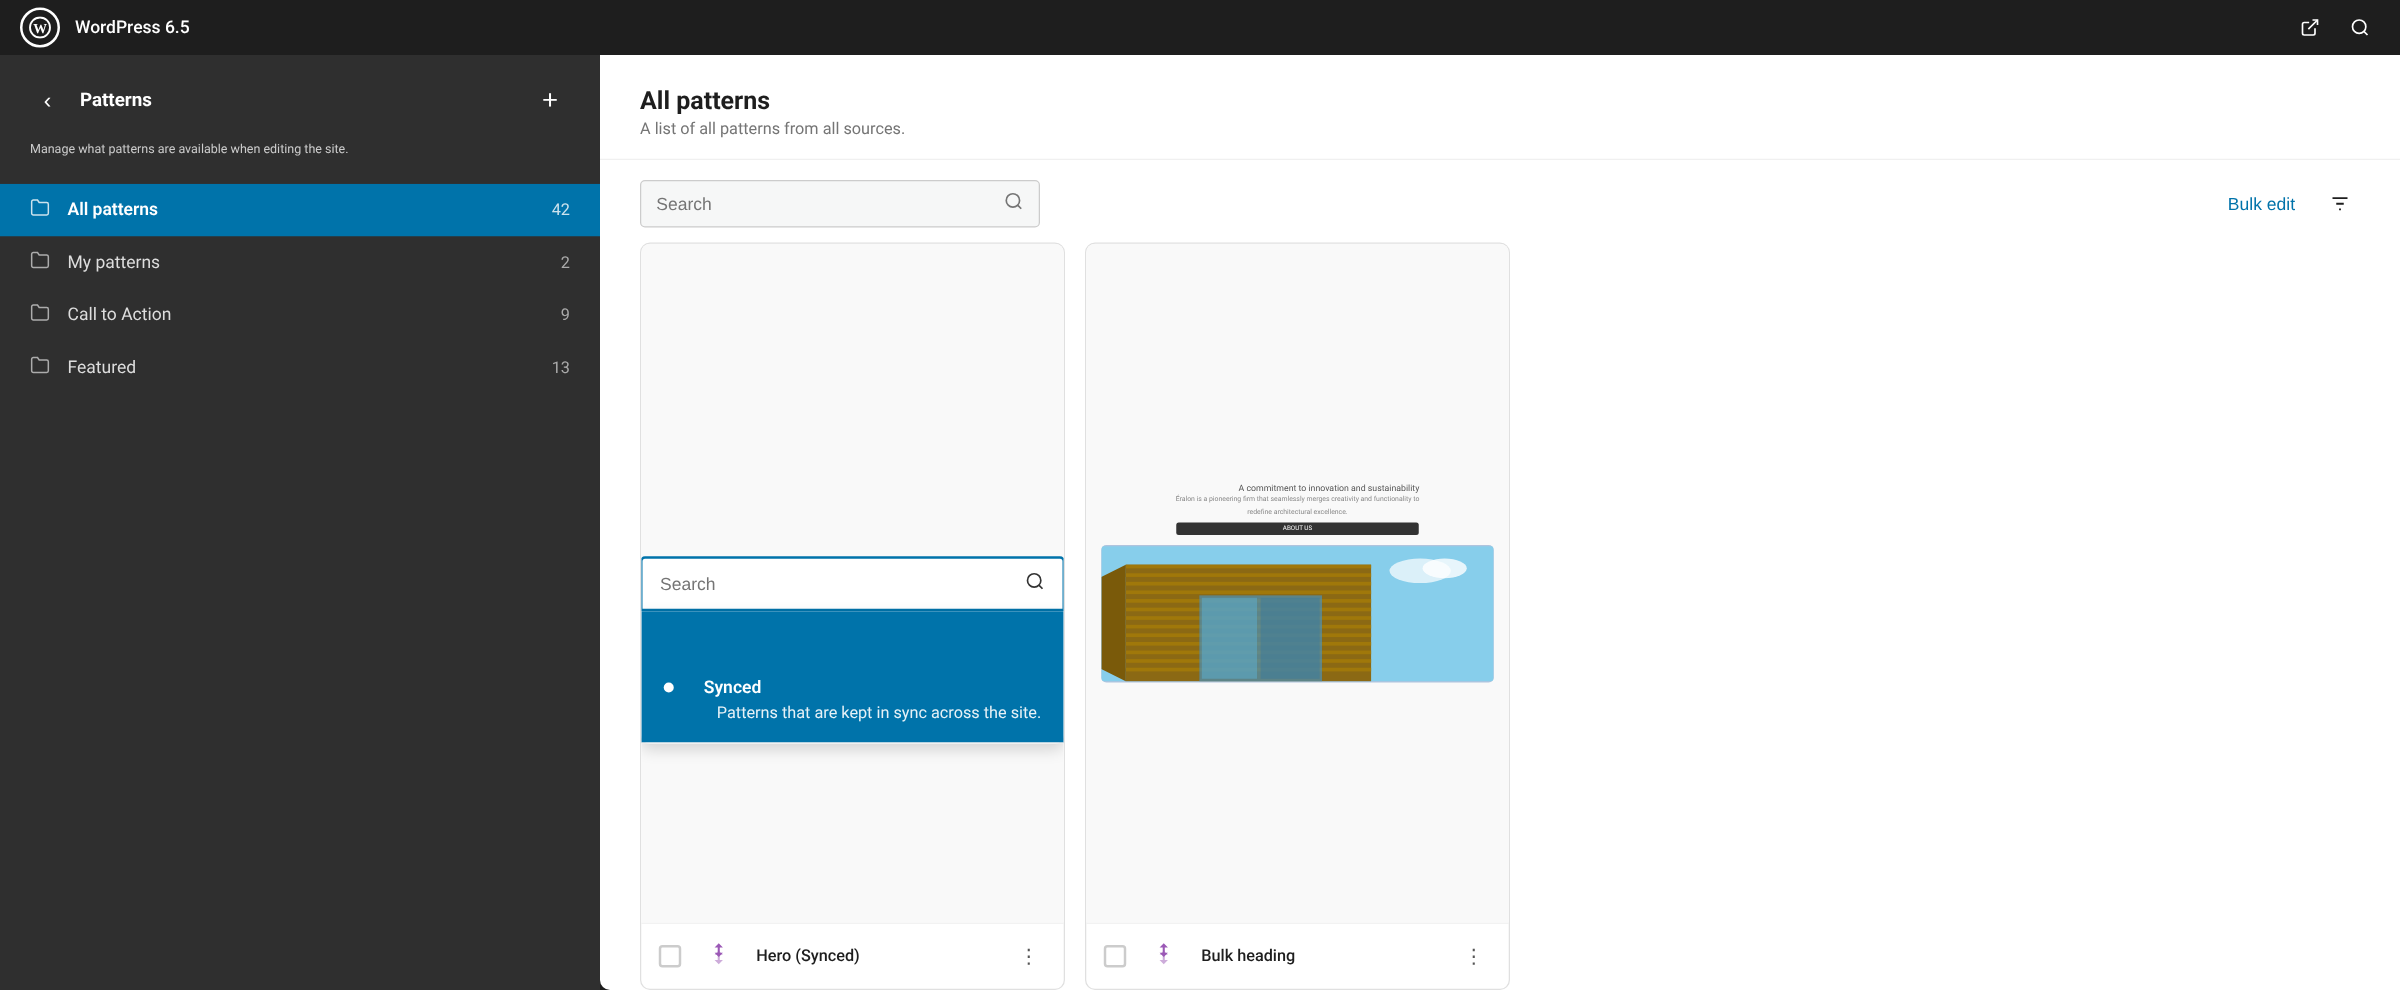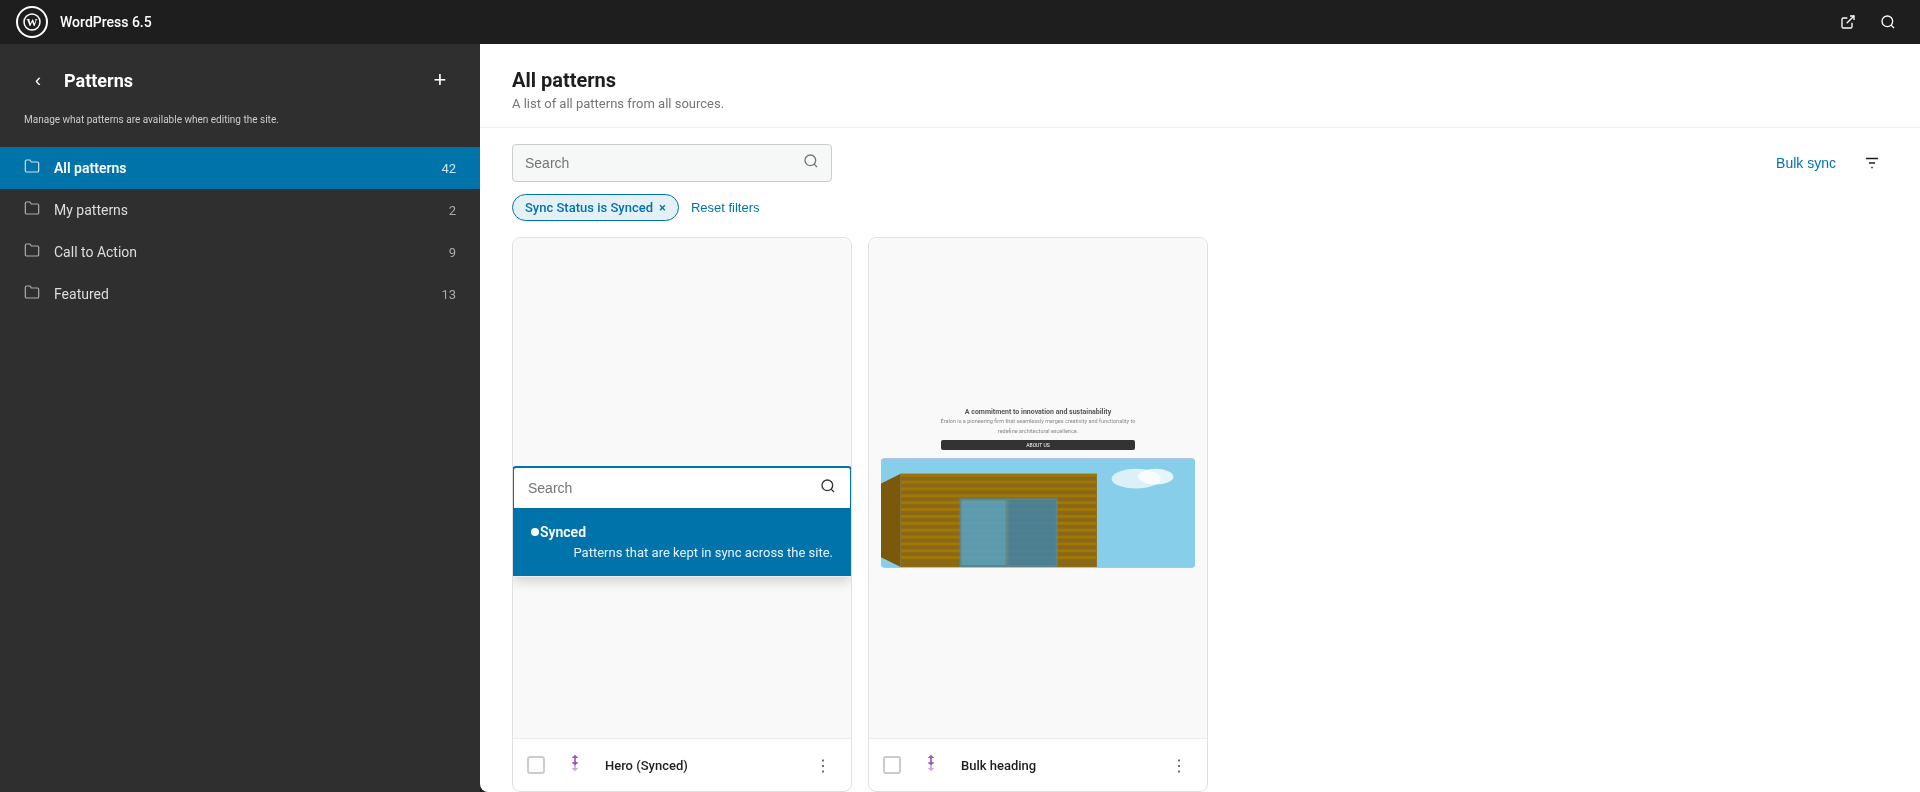--- a/index.html
+++ b/index.html
@@ -75,21 +75,21 @@
       font-size: 18px;
       cursor: pointer;
       background: none;
       border: none;
       color: white;
       display: flex; align-items: center; justify-content: center;
       width: 28px; height: 28px;
     }
     .sidebar-title {
       color: white;
-      font-size: 18px;
+      font-size: 15px;
       font-weight: 700;
       flex: 1;
     }
     .sidebar-add {
       color: white;
       font-size: 22px;
       cursor: pointer;
       background: none;
       border: none;
       width: 32px; height: 32px;
@@ -310,21 +310,22 @@
     .dropdown-item.selected {
       background: #0073aa;
       color: white;
     }
     .dropdown-item-title {
       font-size: 14px;
       font-weight: 600;
       margin-bottom: 4px;
       display: flex;
       align-items: center;
-      gap: 1px;
+      gap: 24px;
+      margin-top: 39px;
     }
     .dropdown-item.selected .dropdown-item-title { color: white; }
     .dropdown-item.selected .dropdown-item-desc { color: rgba(255,255,255,0.9); text-align: right; }
     .dropdown-item-desc {
       font-size: 13px;
       color: #555;
       line-height: 1.4;
     }
     .dot-icon {
       width: 8px; height: 8px;
@@ -355,21 +356,22 @@
       flex-direction: column;
       align-items: center;
     }
     .preview-text-block {
       text-align: center;
       margin-bottom: 8px;
     }
     .preview-title-sm {
       font-size: 7px;
       color: #555;
-      font-weight: 700;
+      font-weight: 400;
+      text-align: right;
     }
     .preview-subtitle-sm {
       font-size: 5.5px;
       color: #888;
       margin-top: 2px;
       line-height: 1.4;
     }
     .preview-btn-sm {
       background: #333;
       color: white;
@@ -517,38 +519,31 @@
     <div class="search-bar">
       <input type="text" placeholder="Search" style="">
       <span class="search-icon-sm">
         <svg width="16" height="16" viewBox="0 0 24 24" fill="none" stroke="#757575" stroke-width="2">
           <circle cx="11" cy="11" r="8"></circle>
           <line x1="21" y1="21" x2="16.65" y2="16.65"></line>
         </svg>
       </span>
     </div>
     <div class="toolbar-right">
-      <button class="bulk-edit-btn">Bulk sync</button>
+      <button class="bulk-edit-btn">Bulk edit</button>
       <button class="filter-icon-btn">
         <svg width="18" height="18" viewBox="0 0 24 24" fill="none" stroke="#1e1e1e" stroke-width="2">
           <line x1="4" y1="6" x2="20" y2="6"></line>
           <line x1="8" y1="12" x2="16" y2="12"></line>
           <line x1="11" y1="18" x2="13" y2="18"></line>
         </svg>
       </button>
     </div>
   </div>
 
-  <div class="filter-chips">
-    <div class="filter-chip">
-      <span>Sync Status is Synced</span>
-      <span>×</span>
-    </div>
-    <button class="reset-filters-btn">Reset filters</button>
-  </div>
 
   <div class="pattern-grid">
 
     <div class="pattern-card">
       <div class="card-preview">
 
         <div class="search-dropdown-container">
           <div class="search-dropdown-input">
             <input type="text" style="font-size: 14px;" placeholder="Search">
             <span>

